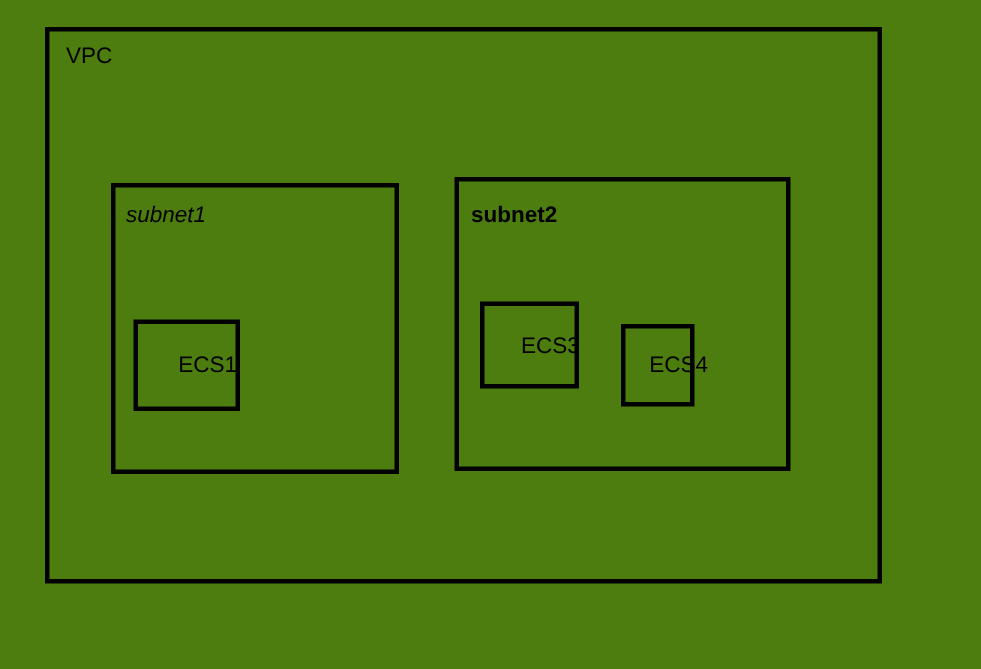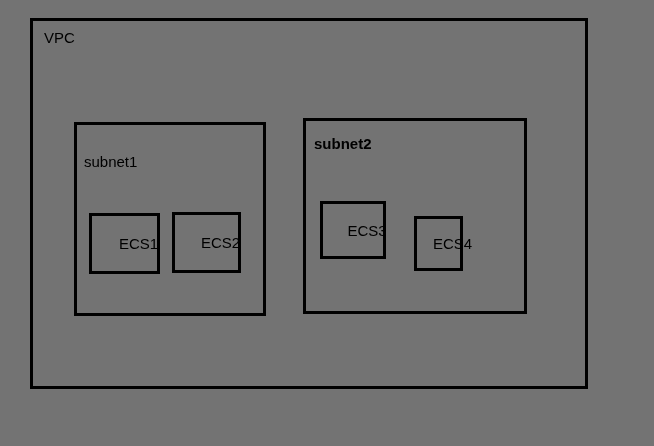--- a/index.html
+++ b/index.html
@@ -9,21 +9,21 @@
     background: #ffffff;
   }
   body {
     font-family: "Liberation Sans", sans-serif;
     color: #000000;
   }
   #canvas {
     position: relative;
     width: 654px;
     height: 446px;
-    background: #737373;
+    background: #4d7c0f;
     overflow: hidden;
   }
   .box {
     position: absolute;
     box-sizing: border-box;
     background: transparent;
     border-style: solid;
     border-color: #000000;
   }
   .vpc-box {
@@ -84,21 +84,22 @@
     line-height: 1;
     color: #000000;
     white-space: nowrap;
   }
   .vpc-label {
     left: 44px;
     top: 30px;
   }
   .subnet1-label {
     left: 84px;
-    top: 154px;
+    top: 136px;
+    font-style: italic;
   }
   .subnet2-label {
     left: 314px;
     top: 136px;
     font-weight: bold;
   }
   .ecs-label {
     font-size: 15px;
     line-height: 1;
     color: #000000;
@@ -114,23 +115,20 @@
   <div class="box vpc-box"></div>
   <div class="box-label vpc-label">VPC</div>
 
   <div class="box subnet-box subnet1-box"></div>
   <div class="box-label subnet1-label">subnet1</div>
 
   <div class="box ecs-box ecs1-box">
     <span class="ecs-label">ECS1</span>
   </div>
 
-  <div class="box ecs-box ecs2-box">
-    <span class="ecs-label">ECS2</span>
-  </div>
 
   <div class="box subnet-box subnet2-box"></div>
   <div class="box-label subnet2-label">subnet2</div>
 
   <div class="box ecs-box ecs3-box">
     <span class="ecs-label">ECS3</span>
   </div>
 
   <div class="box ecs-box ecs4-box">
     <span class="ecs-label">ECS4</span>

